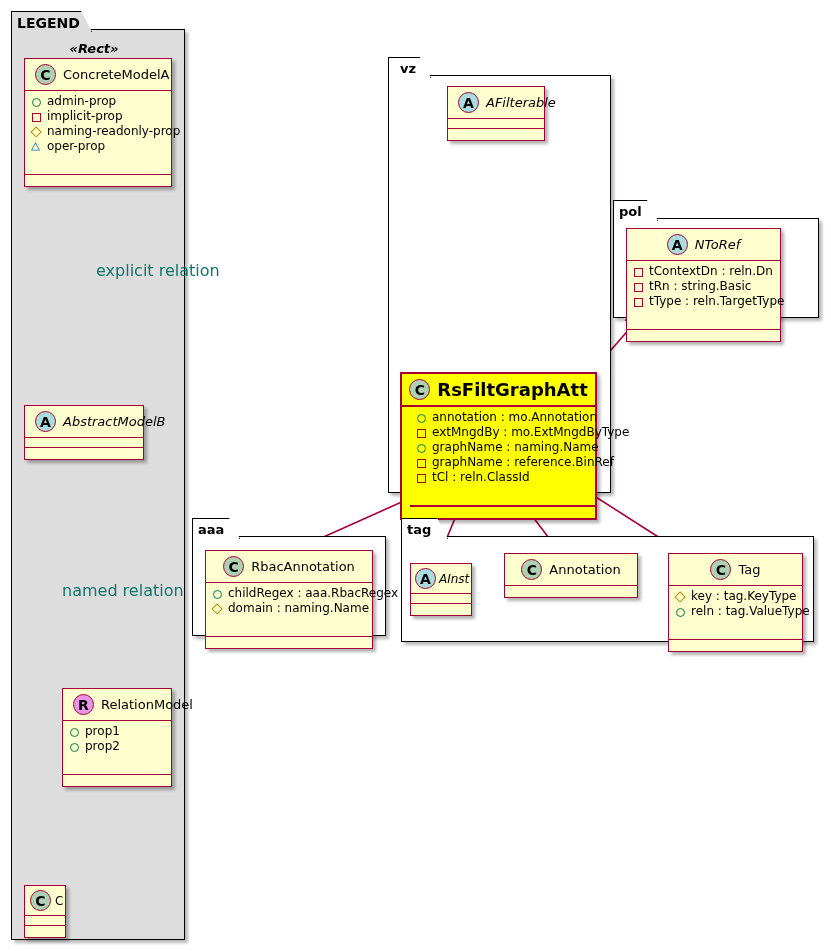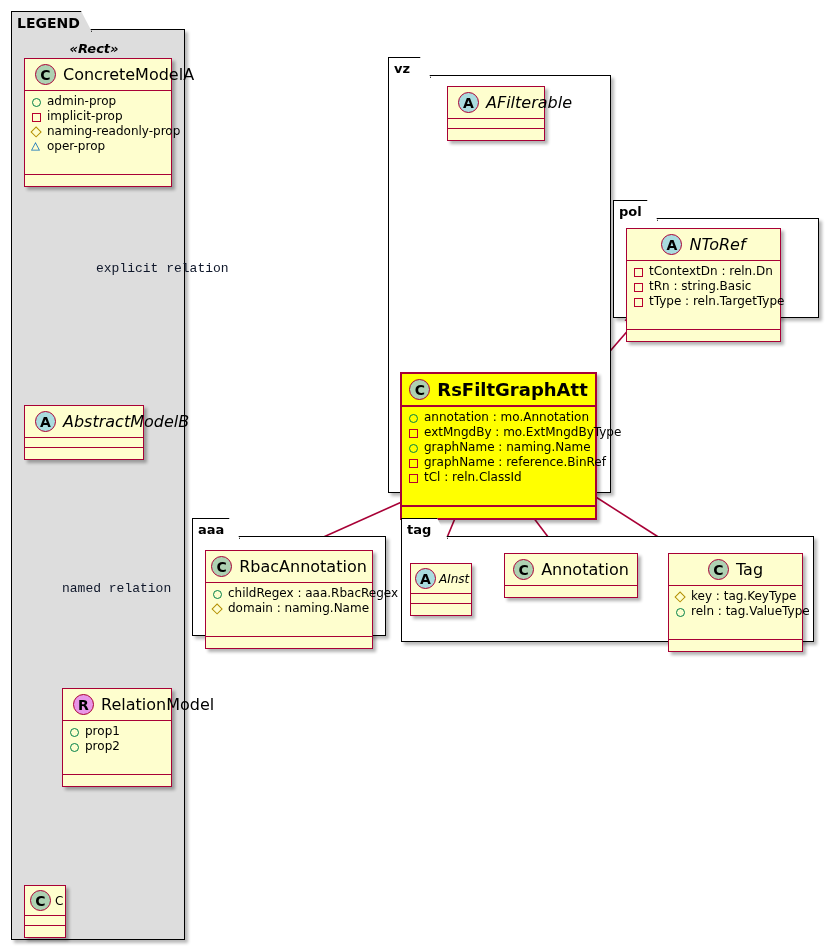--- a/index.html
+++ b/index.html
@@ -91,36 +91,37 @@
     border-bottom: 1.5px solid #a80036;
     white-space: nowrap;
   }
   .cls.highlight .cls-head {
     border-bottom-width: 2px;
   }
   .cls-head.left {
     justify-content: flex-start;
   }
   .cls-name {
-    font-size: 16px;
+    font-size: 13px;
     color: #000000;
   }
   .cls-name.abstract {
     font-style: italic;
   }
   .cls.highlight .cls-name {
     font-weight: bold;
     font-size: 18px;
   }
   .cls-attrs {
     padding: 3px 6px 20px 6px;
     border-bottom: 1.5px solid #a80036;
   }
   .cls.highlight .cls-attrs {
     border-bottom-width: 2px;
+    margin-left: 8px;
   }
   .cls-attrs.empty {
     height: 9px;
     padding: 0;
   }
   .cls-methods {
     height: 11px;
   }
   .attr {
     display: flex;
@@ -212,24 +213,23 @@
     left: 1.2px; top: 2.4px;
     width: 6.6px; height: 6.3px;
     clip-path: polygon(50% 0, 100% 100%, 0 100%);
     background: #fefece;
     z-index: 2;
   }
 
   
   .edge-label {
     position: absolute;
-    font-size: 13px;
-    color: #0f172a;
+    font-size: 16px;
+    color: #0f766e;
     white-space: nowrap;
-    font-family: Liberation Mono, monospace;
   }
 </style>
 </head>
 <body>
 
 <div id="canvas">
 
   <svg id="wires" viewBox="0 0 831 951">
     <defs>
       <marker id="openArrow" markerWidth="12" markerHeight="12" refX="9" refY="5" orient="auto">
@@ -354,21 +354,21 @@
       <span class="cls-name" style="font-size:12px;">C</span>
     </div>
     <div class="cls-attrs empty"></div>
     <div class="cls-methods"></div>
   </div>
 
   <div class="edge-label" style="left:96px; top:261px;">explicit relation</div>
   <div class="edge-label" style="left:62px; top:581px;text-align:center;">named relation</div>
 
   <div class="pkg" style="left:388px; top:75px; width:223px; height:418px;"></div>
-  <div class="pkg-tab" style="left:388px; top:57px; width:43px;">vz</div>
+  <div class="pkg-tab" style="left:388px; top:57px; width:43px;text-align:right;">vz</div>
 
   <div class="cls" style="left:447px; top:86px; width:98px;">
     <div class="cls-head left">
       <span class="tcircle c-abstract">A</span>
       <span class="cls-name abstract">AFilterable</span>
     </div>
     <div class="cls-attrs empty"></div>
     <div class="cls-methods"></div>
   </div>
 

